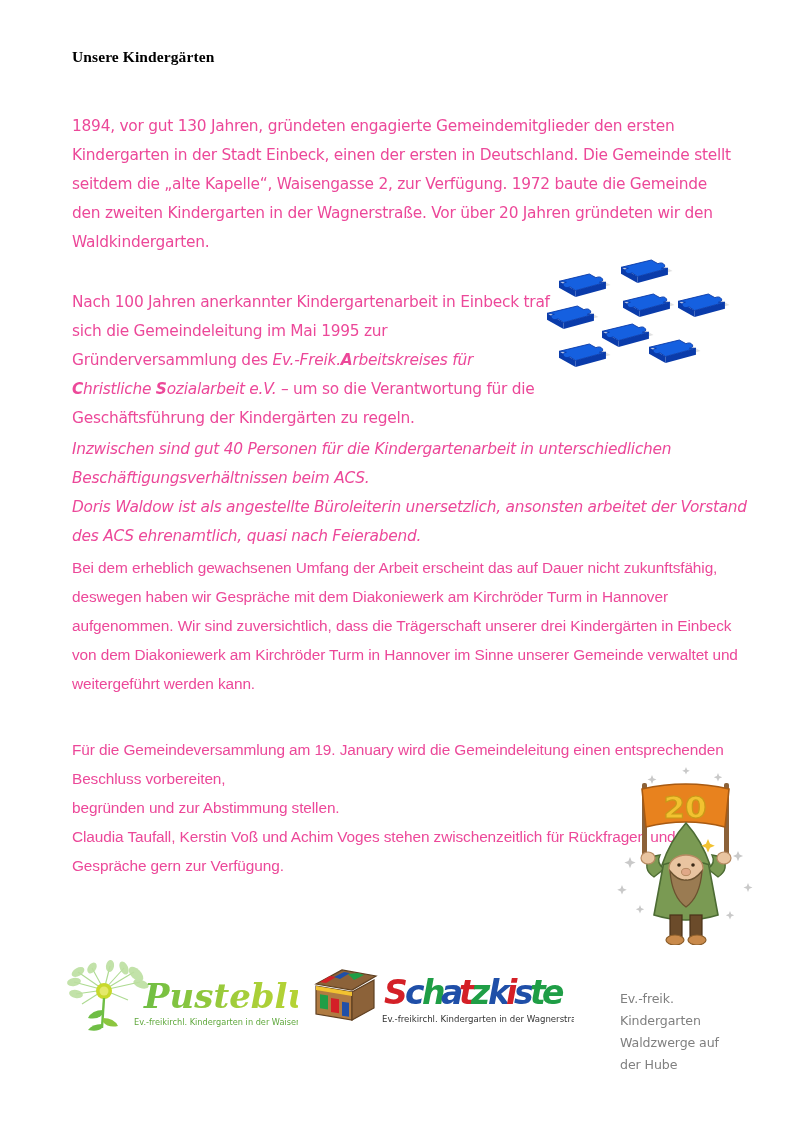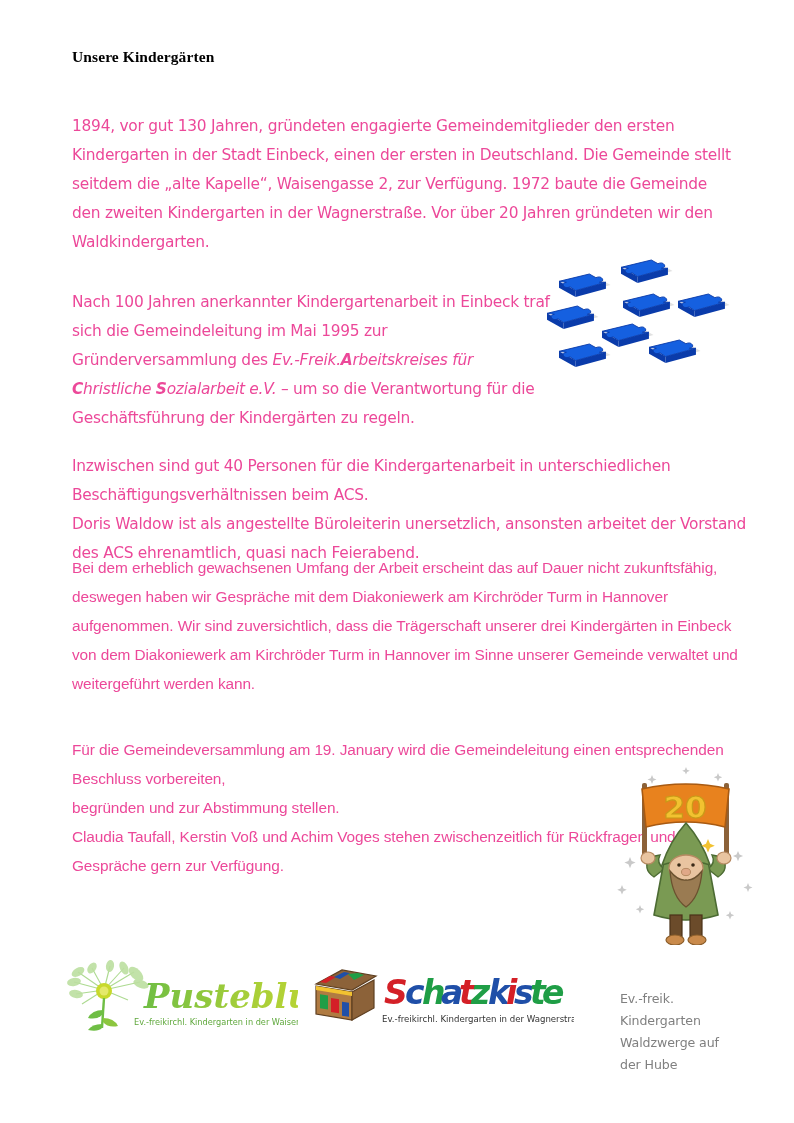--- a/index.html
+++ b/index.html
@@ -38,21 +38,21 @@
     font-family: "DejaVu Sans", sans-serif;
     font-size: 15.4px;
     line-height: 29px;
     color: #ec4899;
     white-space: pre-line;
     letter-spacing: -0.25px;
   }
 
   .p1 { top: 112px; width: 660px; }
   .p2 { top: 272px; width: 478px; margin-top: 16px; }
-  .p3 { top: 452px; width: 690px; }
+  .p3 { top: 435px; width: 690px; font-style: italic; }
   .p4 { top: 553px; width: 680px; font-family: "Liberation Sans", sans-serif; letter-spacing: -0.1px;}
   .p5 { top: 735px; width: 680px; font-family: "Liberation Sans", sans-serif; letter-spacing: -0.1px;}
 
   .acs-line {
     font-style: italic;
   }
   .acs-line b { font-weight: bold; font-style: italic; }
   .ital { font-style: italic; }
 
   

